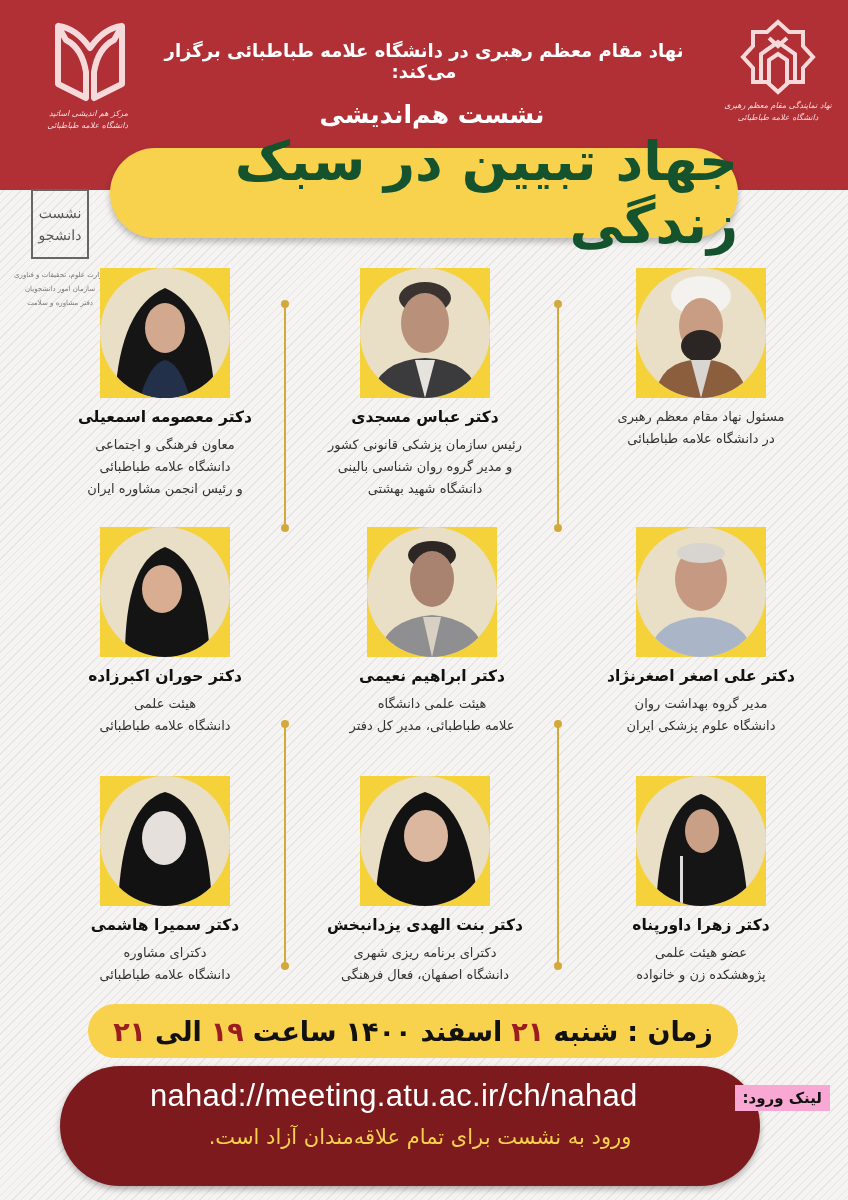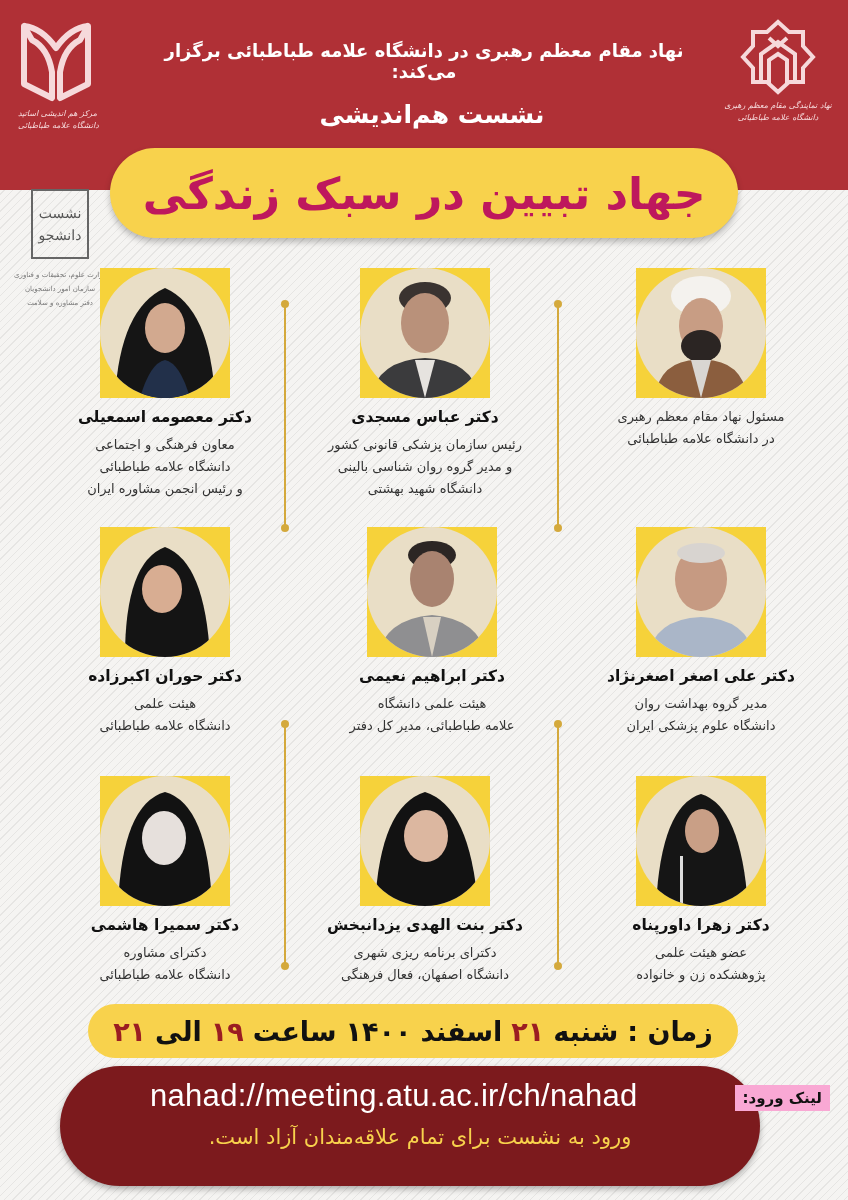--- a/index.html
+++ b/index.html
@@ -10,40 +10,40 @@
     background-color: #f3f2f0;
     background-image: repeating-linear-gradient(135deg, #f5f4f2 0px, #f5f4f2 5px, #e6e5e3 5px, #e6e5e3 6px);
     direction: rtl;
   }
   .header {
     position: absolute; left: 0; top: 0; width: 848px; height: 190px;
     background: #b03036;
   }
   .logo { position: absolute; }
   .logo-right { right: 10px; top: 18px; width: 120px; text-align: center; }
-  .logo-left { left: 18px; top: 18px; width: 110px; text-align: left; }
+  .logo-left { left: 18px; top: 18px; width: 110px; text-align: right; }
   .logo-caption {
     color: #f6d9db; font-size: 8px; line-height: 12px; font-style: italic;
     font-family: "DejaVu Serif", serif;
   }
   .organizer {
     position: absolute; top: 40px; left: 140px; right: 140px; text-align: center;
     color: #ffffff; font-weight: bold; font-size: 18px;
   }
   .session-type {
     position: absolute; top: 100px; left: 16px; right: 0; text-align: center;
     color: #ffffff; font-weight: bold; font-size: 25px;
   }
   .title-pill {
     position: absolute; left: 110px; top: 148px; width: 628px; height: 90px;
     background: #f8d24c; border-radius: 45px;
     box-shadow: 0 4px 6px rgba(0,0,0,0.25);
     display: flex; align-items: center; justify-content: center;
   }
-  .title-pill span { font-size: 44px; font-weight: bold; color: #be185d; letter-spacing: -1px; }
+  .title-pill span { font-size: 54px; font-weight: bold; color: #14532d; letter-spacing: -1px; }
   .ministry-logo { position: absolute; left: 8px; top: 186px; width: 104px; text-align: center; }
   .ministry-caption { color: #777; font-size: 7px; line-height: 10px; margin-top: 4px; }
 
   .speaker { position: absolute; width: 270px; text-align: center; }
   .photo-wrap { position: relative; width: 130px; height: 130px; margin: 0 auto; }
   .photo-bg-sq { position: absolute; right: 0; top: 0; width: 130px; height: 130px; background: #f6d23a; }
   .photo-circle {
     position: absolute; left: 0; top: 0; width: 130px; height: 130px; border-radius: 50%;
     background: #e9dec6; overflow: hidden;
   }

